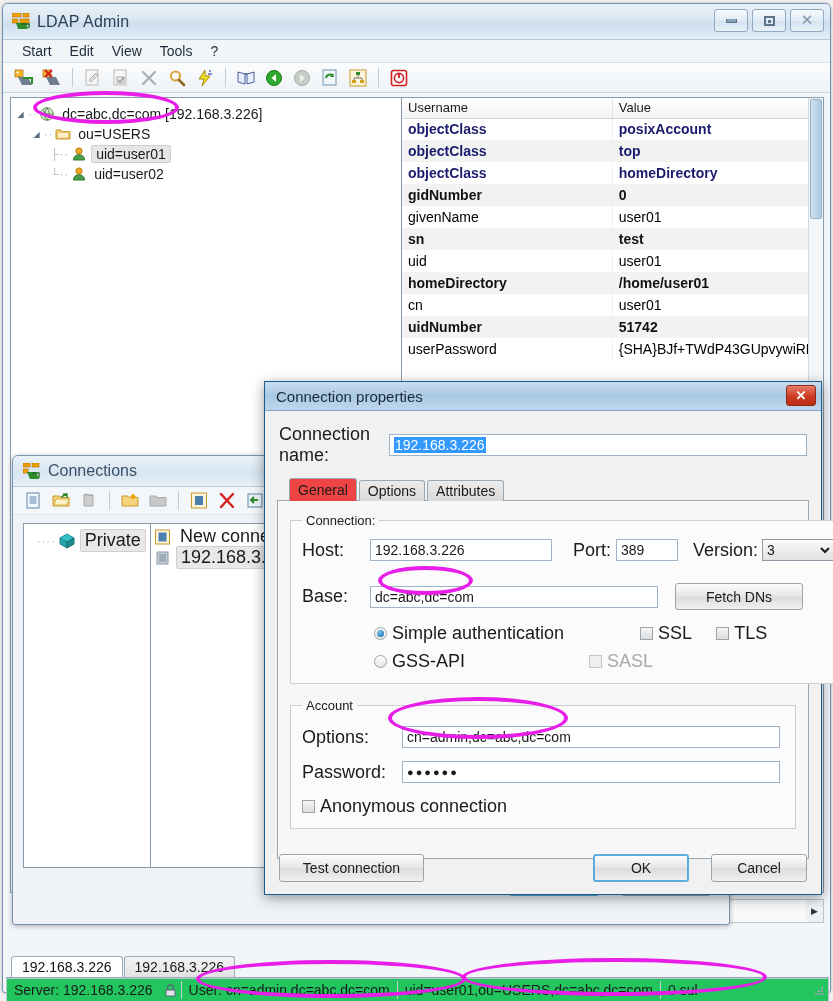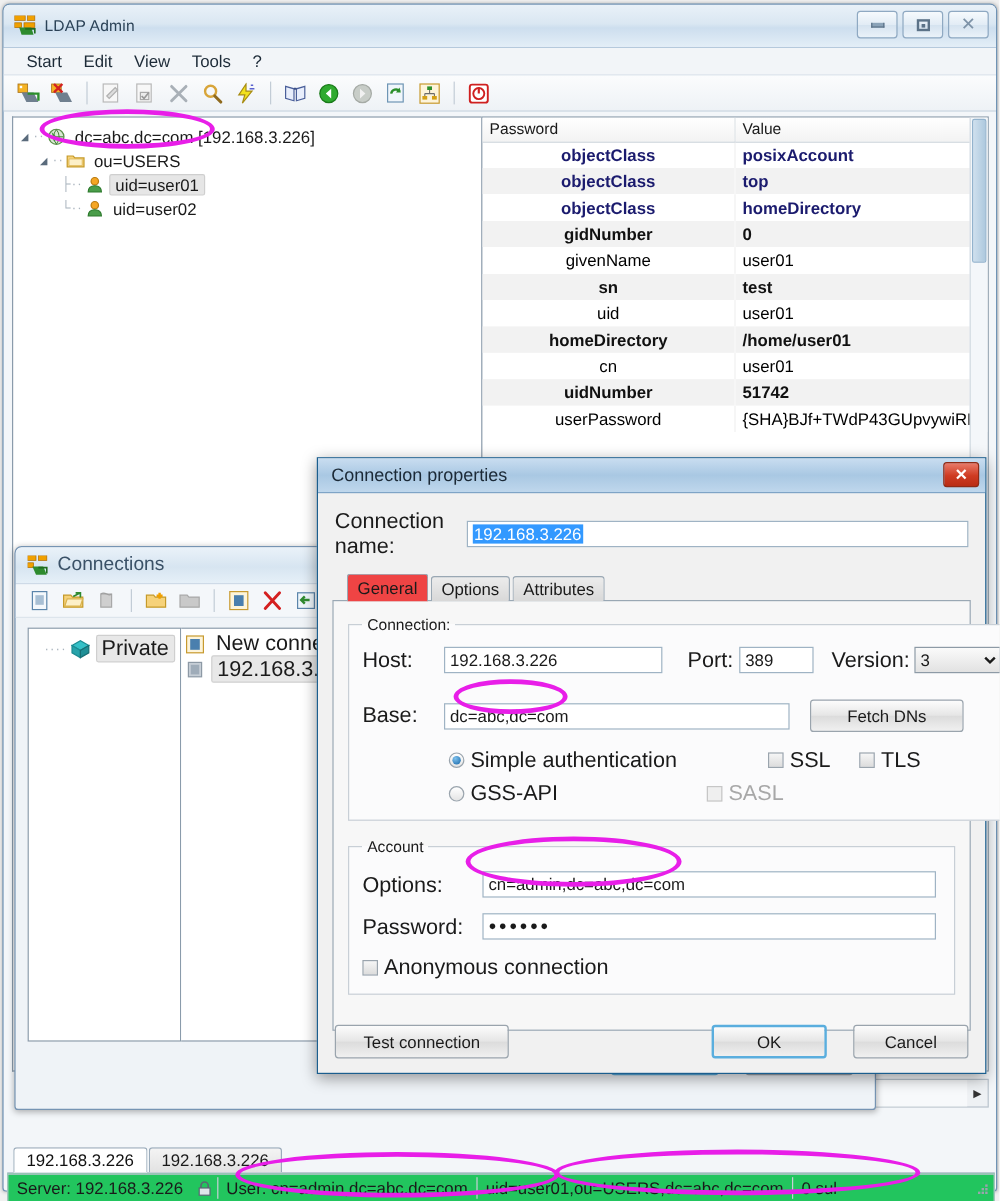--- a/index.html
+++ b/index.html
@@ -35,21 +35,21 @@
     border-radius: 5px 5px 0 0;
     border-bottom: 1px solid #b5c9dc;
     display: flex; align-items: center;
   }
   .titlebar-icon {
     width: 18px; height: 17px;
     margin-left: 9px; margin-right: 7px;
     position: relative;
   }
   .titlebar-text {
-    font-size: 13px;
+    font-size: 16px;
     color: #2b4257;
     letter-spacing: .2px;
   }
   .win-buttons {
     position: absolute; right: 6px; top: 5px;
     display: flex; gap: 4px;
   }
   .win-btn {
     width: 34px; height: 23px;
     border: 1px solid #8fa9c2;
@@ -146,21 +146,21 @@
     height: 20px;
   }
   table.attrs td {
     padding: 1px 6px;
     height: 22px;
     white-space: nowrap;
     overflow: hidden;
     border-right: 1px solid #f0f0f0;
   }
   table.attrs tr.alt td { background: #f2f2f2; }
-  table.attrs td.k { width: 152px; text-align: center; }
+  table.attrs td.k { width: 152px; }
   table.attrs tr.oc td { color: #1b1b6e; font-weight: bold; }
   table.attrs tr.bold td { font-weight: bold; color:#111;margin-top:44px; }
   .vscroll {
     position:absolute; right:0; top:0; width:15px; bottom:0;
     background:#f4f7fa; border-left:1px solid #d2dae1;
   }
   .vthumb { margin:1px; height:120px; background:linear-gradient(to right,#cfe0ee,#aec9de); border:1px solid #93b3cd; border-radius:2px;}
 
   
   .hscroll-row {
@@ -544,21 +544,21 @@
             <span class="tlabel">uid=user02</span>
           </div>
 
         </div>
       </div>
 
       <div class="attr-pane">
         <table class="attrs">
           <thead>
             <tr>
-              <th class="k">Password</th>
+              <th class="k">Username</th>
               <th>Value</th>
             </tr>
           </thead>
           <tbody>
             <tr class="oc">
               <td class="k">objectClass</td>
               <td>posixAccount</td>
             </tr>
             <tr class="oc alt">
               <td class="k">objectClass</td>

